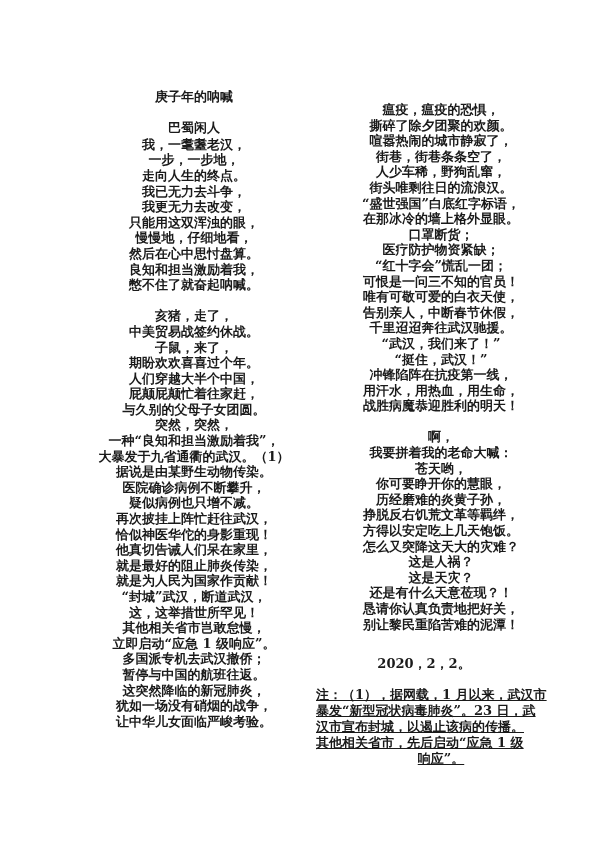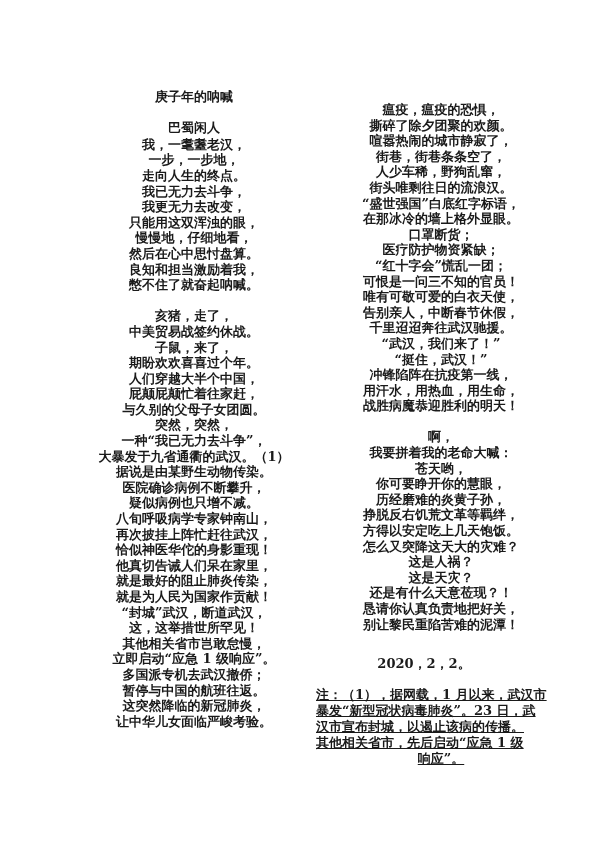--- a/index.html
+++ b/index.html
@@ -89,38 +89,38 @@
       </div>
     <div class="stanza">
         <div class="line">亥猪，走了，</div>
         <div class="line">中美贸易战签约休战。</div>
         <div class="line">子鼠，来了，</div>
         <div class="line">期盼欢欢喜喜过个年。</div>
         <div class="line">人们穿越大半个中国，</div>
         <div class="line">屁颠屁颠忙着往家赶，</div>
         <div class="line">与久别的父母子女团圆。</div>
         <div class="line">突然，突然，</div>
-        <div class="line">一种“我已无力去斗争”，</div>
+        <div class="line">一种“良知和担当激励着我”，</div>
         <div class="line">大暴发于九省通衢的武汉。（1）</div>
         <div class="line">据说是由某野生动物传染。</div>
         <div class="line">医院确诊病例不断攀升，</div>
         <div class="line">疑似病例也只增不减。</div>
-        <div class="line">八旬呼吸病学专家钟南山，</div>
         <div class="line">再次披挂上阵忙赶往武汉，</div>
         <div class="line">恰似神医华佗的身影重现！</div>
         <div class="line">他真切告诫人们呆在家里，</div>
         <div class="line">就是最好的阻止肺炎传染，</div>
         <div class="line">就是为人民为国家作贡献！</div>
         <div class="line">“封城”武汉，断道武汉，</div>
         <div class="line">这，这举措世所罕见！</div>
         <div class="line">其他相关省市岂敢怠慢，</div>
         <div class="line">立即启动“应急 1 级响应”。</div>
         <div class="line">多国派专机去武汉撤侨；</div>
         <div class="line">暂停与中国的航班往返。</div>
         <div class="line">这突然降临的新冠肺炎，</div>
+        <div class="line">犹如一场没有硝烟的战争，</div>
         <div class="line">让中华儿女面临严峻考验。</div>
       </div>
   </div>
 
   <div class="col col-right">
     <div class="stanza">
         <div class="line">瘟疫，瘟疫的恐惧，</div>
         <div class="line">撕碎了除夕团聚的欢颜。</div>
         <div class="line">喧嚣热闹的城市静寂了，</div>
         <div class="line">街巷，街巷条条空了，</div>

